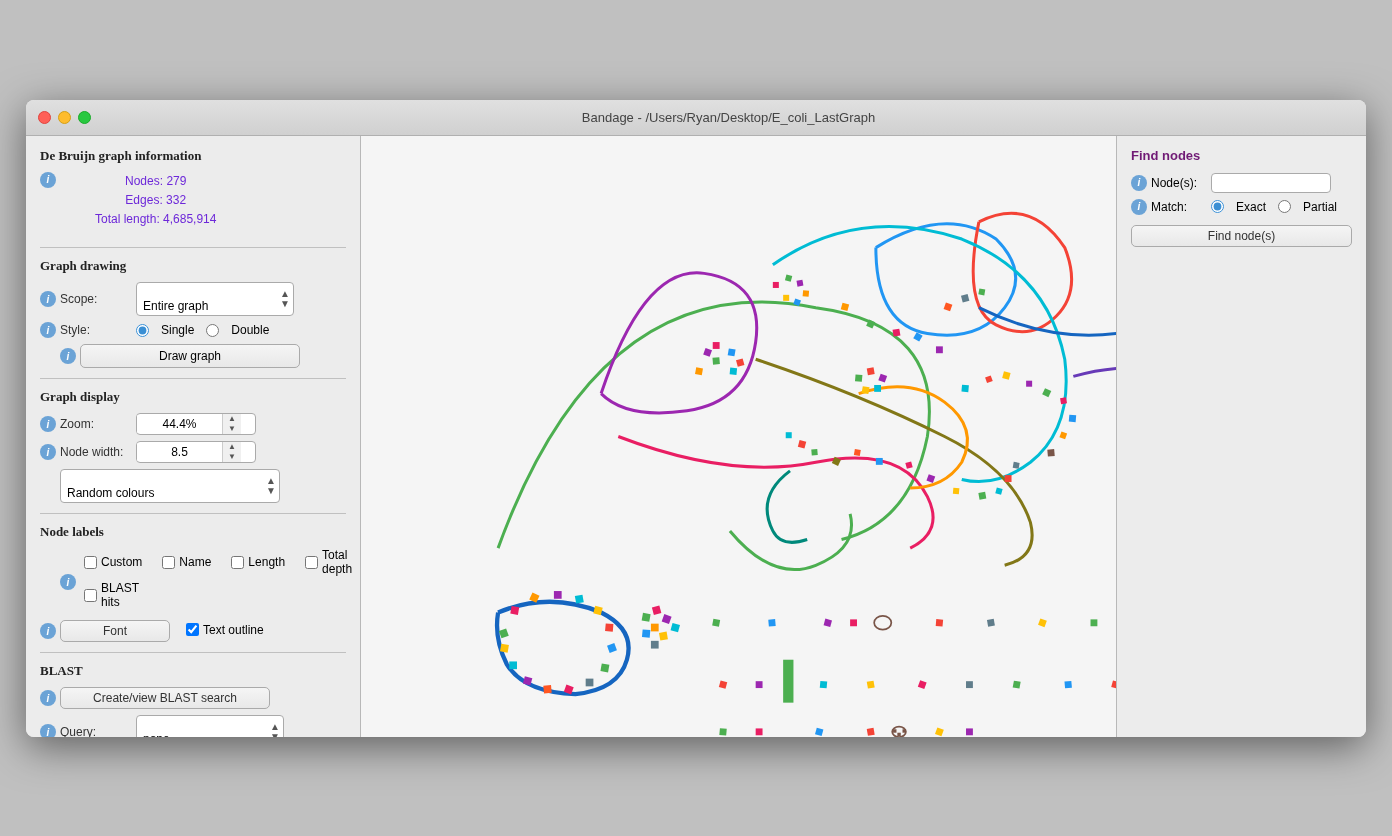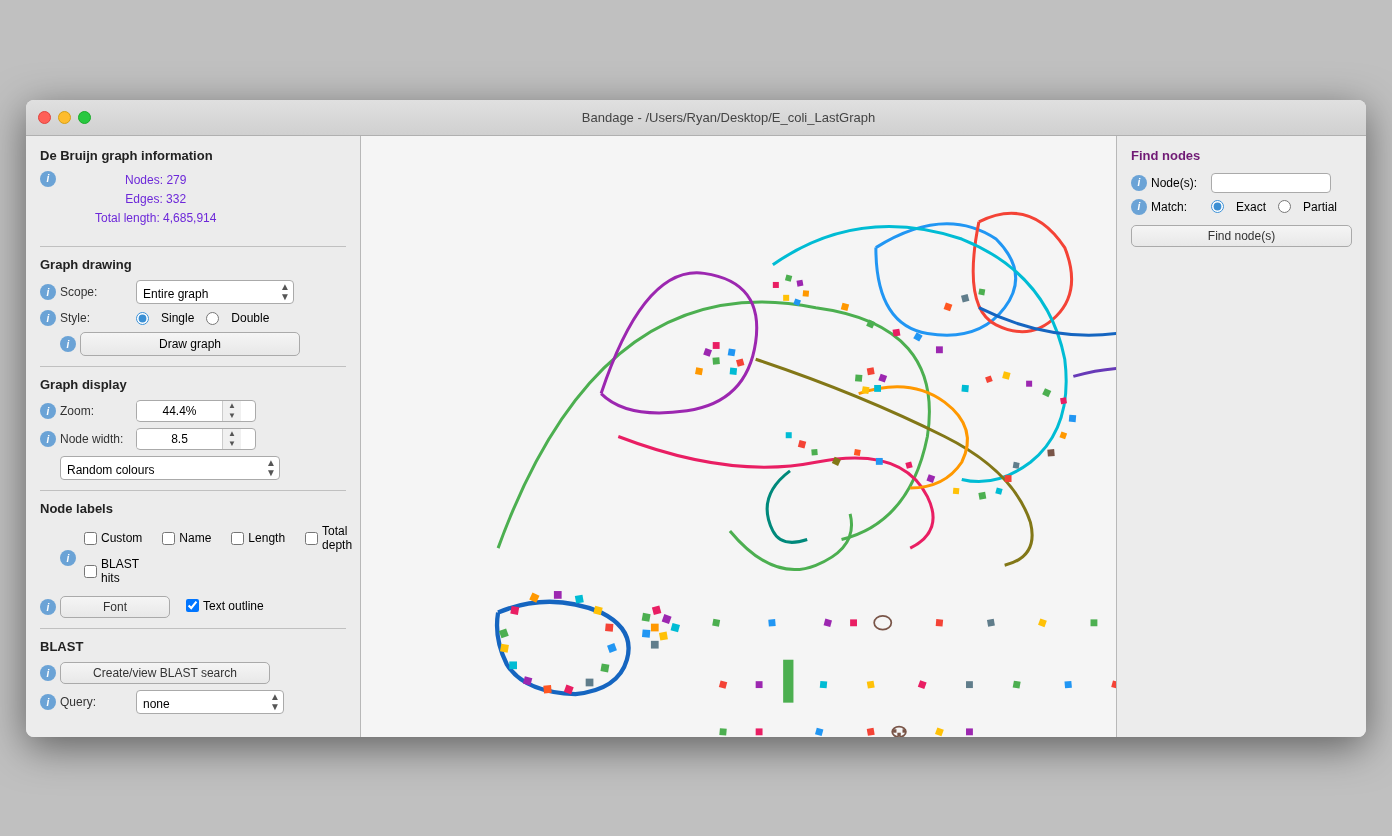--- a/index.html
+++ b/index.html
@@ -63,20 +63,21 @@
       border-right: 1px solid #b8b8b8;
       padding: 12px 14px;
       overflow-y: auto;
       flex-shrink: 0;
     }
     .section-title {
       font-weight: bold;
       font-size: 13px;
       color: #222;
       margin-bottom: 8px;
+      font-family: Liberation Serif, serif;
     }
     .info-row {
       display: flex;
       align-items: flex-start;
       margin-bottom: 4px;
     }
     .info-icon {
       width: 16px;
       height: 16px;
       border-radius: 50%;
@@ -111,21 +112,21 @@
     }
     .form-label {
       font-size: 12px;
       color: #333;
       margin-right: 6px;
       min-width: 70px;
     }
     .form-select {
       border: 1px solid #aaa;
       border-radius: 4px;
-      padding: 6px 20px 2px 6px;
+      padding: 16px 20px 2px 6px;
       font-size: 12px;
       background: white;
       width: 158px;
       appearance: none;
       -webkit-appearance: none;
       position: relative;
     }
     .select-wrapper {
       position: relative;
       display: inline-block;

